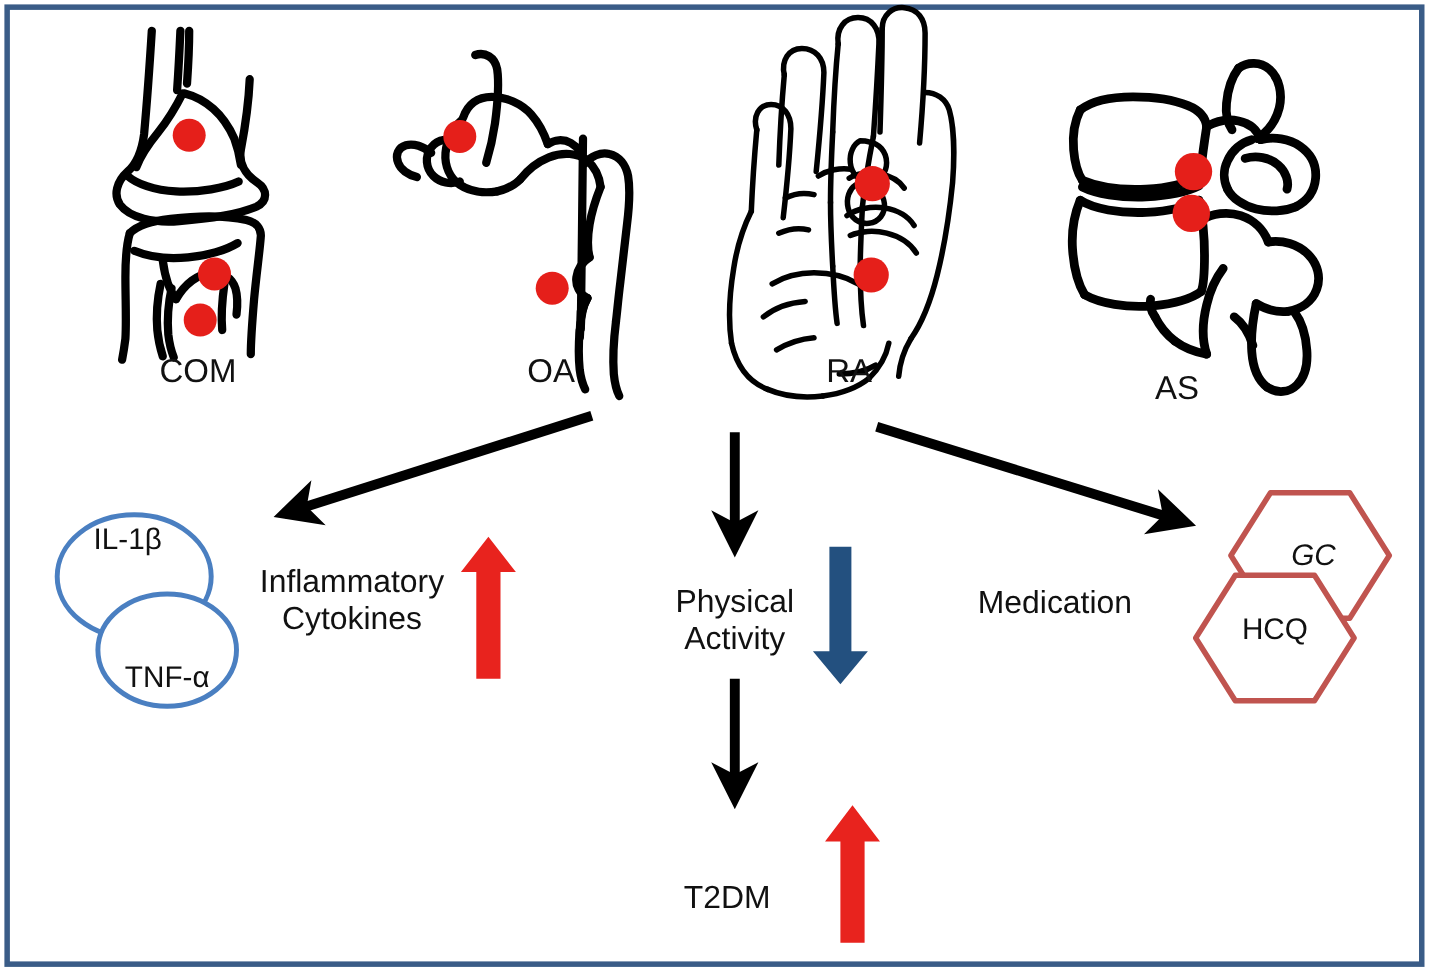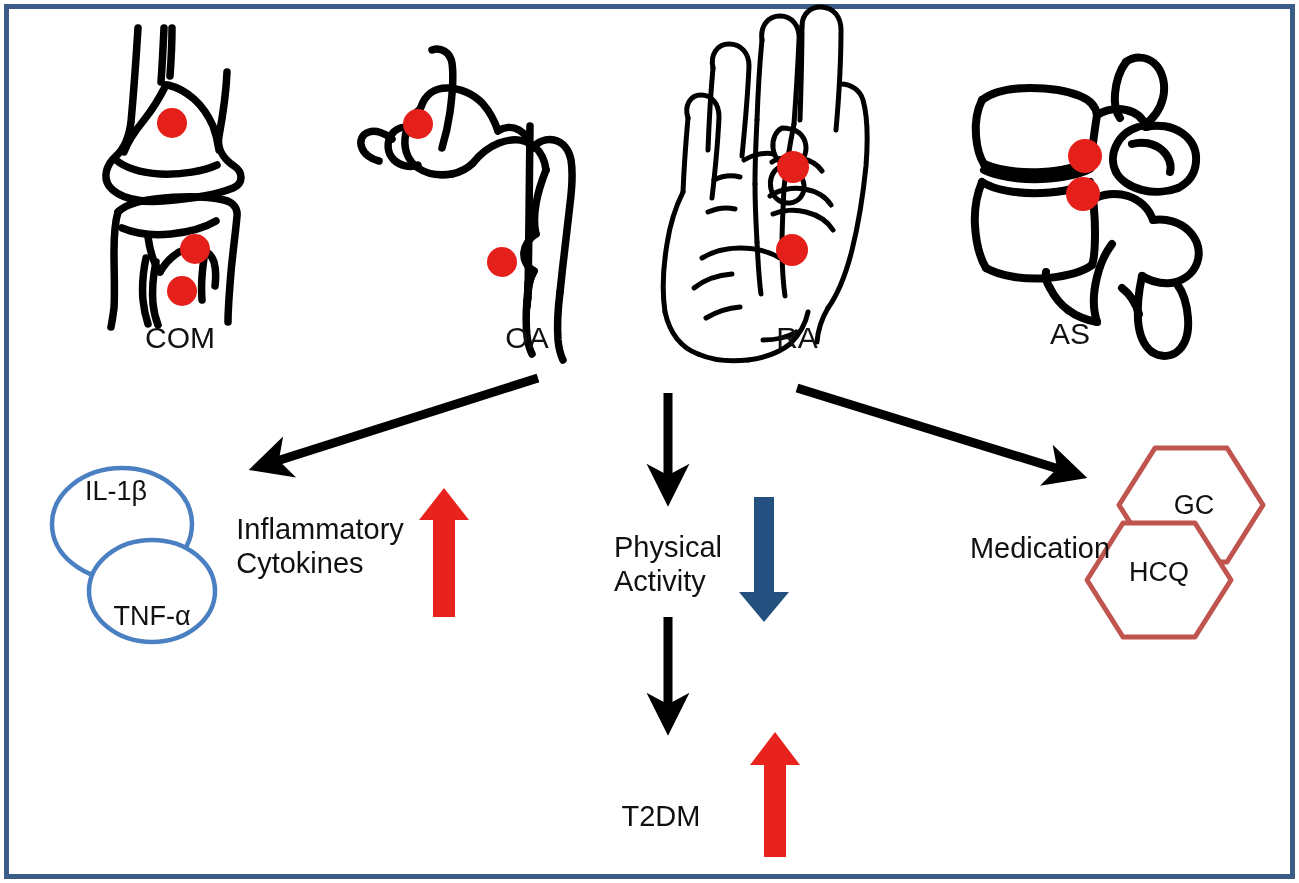--- a/index.html
+++ b/index.html
@@ -32,20 +32,21 @@
     left: 0; top: 0;
     width: 1299px;
     height: 883px;
   }
   .lbl {
     position: absolute;
     color: #111111;
     font-size: 29px;
     line-height: 1.18;
     white-space: pre-line;
+    text-align: center;
     transform: translateX(-50%);
   }
   .joint-label {
     font-size: 30px;
   }
   .node-text {
     position: absolute;
     font-size: 27px;
     color: #111111;
     transform: translate(-50%, -50%);
@@ -254,33 +255,33 @@
       <ellipse cx="152" cy="591" rx="63" ry="51" fill="#ffffff" stroke="#4a7fc1" stroke-width="4.5"></ellipse>
     </g>
 
     <g fill="#ffffff" stroke="#c0544f" stroke-width="5" stroke-linejoin="round">
       <polygon points="1155,448 1227,448 1263,505 1227,562 1155,562 1119,505"></polygon>
       <polygon points="1123,523 1195,523 1231,580 1195,637 1123,637 1087,580"></polygon>
     </g>
   </svg>
 
   <div class="lbl joint-label" style="left:180px; top:320px;">COM</div>
-  <div class="lbl joint-label" style="left:527px; top:320px;">OA</div>
-  <div class="lbl joint-label" style="left:772px; top:320px;margin-left:25px;">RA</div>
-  <div class="lbl joint-label" style="left:1070px; top:316px;">AS</div>
+  <div class="lbl joint-label" style="left:501px; top:320px;">OA</div>
+  <div class="lbl joint-label" style="left:772px; top:320px;">RA</div>
+  <div class="lbl joint-label" style="left:1070px; top:336px;">AS</div>
 
   <div class="lbl" style="left:320px; top:512px;">Inflammatory
 Cytokines</div>
 
   <div class="lbl" style="left:668px; top:530px;">Physical
 Activity</div>
 
   <div class="lbl" style="left:661px; top:799px;">T2DM</div>
 
-  <div class="lbl" style="left:1040px; top:531px;">Medication</div>
+  <div class="lbl" style="left:959px; top:531px;">Medication</div>
 
   <div class="node-text" style="left:116px; top:491px;">IL-1β</div>
   <div class="node-text" style="left:152px; top:616px;">TNF-α</div>
 
-  <div class="node-text" style="left:1194px; top:505px;">GC</div>
+  <div class="node-text" style="left:1194px; top:505px;font-style:italic;">GC</div>
   <div class="node-text" style="left:1159px; top:572px;">HCQ</div>
 
 </div>
 
 </body></html>

